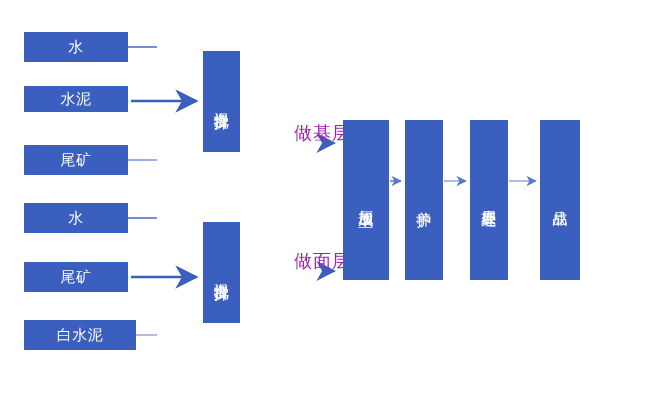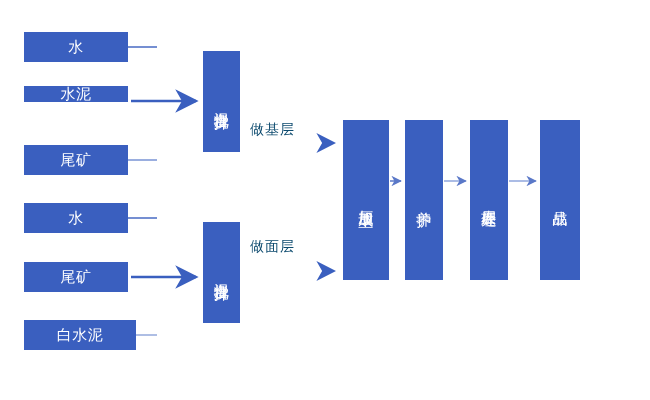--- a/index.html
+++ b/index.html
@@ -32,24 +32,25 @@
     font-size: 15px;
   }
   .node.v {
     writing-mode: vertical-rl;
     text-orientation: upright;
     font-size: 15px;
     letter-spacing: 1px;
   }
   .edge-label {
     position: absolute;
-    color: #0c4a6e;
-    font-size: 14px;
+    color: #a21caf;
+    font-size: 18px;
     white-space: nowrap;
     letter-spacing: 1px;
+    margin-left: 44px;
   }
   svg.wires {
     position: absolute;
     left: 0;
     top: 0;
     width: 650px;
     height: 400px;
     overflow: visible;
     pointer-events: none;
   }
@@ -94,32 +95,32 @@
     <path d="M243,143 L334,143" stroke="url(#fadeh)" stroke-width="2.2" fill="none" marker-end="url(#ah)"></path>
 
     <path d="M243,271 L334,271" stroke="url(#fadeh)" stroke-width="2.2" fill="none" marker-end="url(#ah)"></path>
 
     <path d="M390,181 L401,181" stroke="#5A78C8" stroke-width="1.5" fill="none" marker-end="url(#ah-sm)"></path>
     <path d="M444,181 L466,181" stroke="#8FA6DC" stroke-width="1.5" fill="none" marker-end="url(#ah-sm)"></path>
     <path d="M509,181 L536,181" stroke="#8FA6DC" stroke-width="1.5" fill="none" marker-end="url(#ah-sm)"></path>
   </svg>
 
   <div class="node h" style="left:24px; top:32px; width:104px; height:30px;">水</div>
-  <div class="node h" style="left:24px; top:86px; width:104px; height:16px;">水泥</div>
+  <div class="node h" style="left:24px; top:86px; width:104px; height:26px;">水泥</div>
   <div class="node h" style="left:24px; top:145px; width:104px; height:30px;">尾矿</div>
 
   <div class="node v" style="left:203px; top:51px; width:37px; height:101px;">混合搅拌</div>
 
   <div class="node h" style="left:24px; top:203px; width:104px; height:30px;">水</div>
   <div class="node h" style="left:24px; top:262px; width:104px; height:30px;">尾矿</div>
   <div class="node h" style="left:24px; top:320px; width:112px; height:30px;">白水泥</div>
 
   <div class="node v" style="left:203px; top:222px; width:37px; height:101px;">混合搅拌</div>
 
   <div class="edge-label" style="left:250px; top:121px;">做基层</div>
-  <div class="edge-label" style="left:250px; top:238px;">做面层</div>
+  <div class="edge-label" style="left:250px; top:249px;">做面层</div>
 
   <div class="node v" style="left:343px; top:120px; width:46px; height:160px;">加压成型</div>
   <div class="node v" style="left:405px; top:120px; width:38px; height:160px;">养护</div>
   <div class="node v" style="left:470px; top:120px; width:38px; height:160px;">表层处理</div>
   <div class="node v" style="left:540px; top:120px; width:40px; height:160px;">成品</div>
 
 </div>
 
 </body></html>

